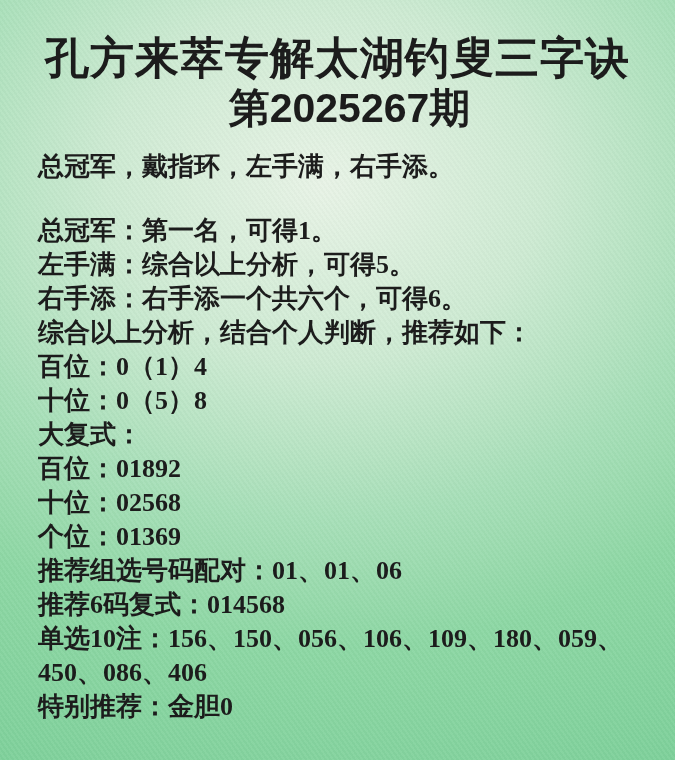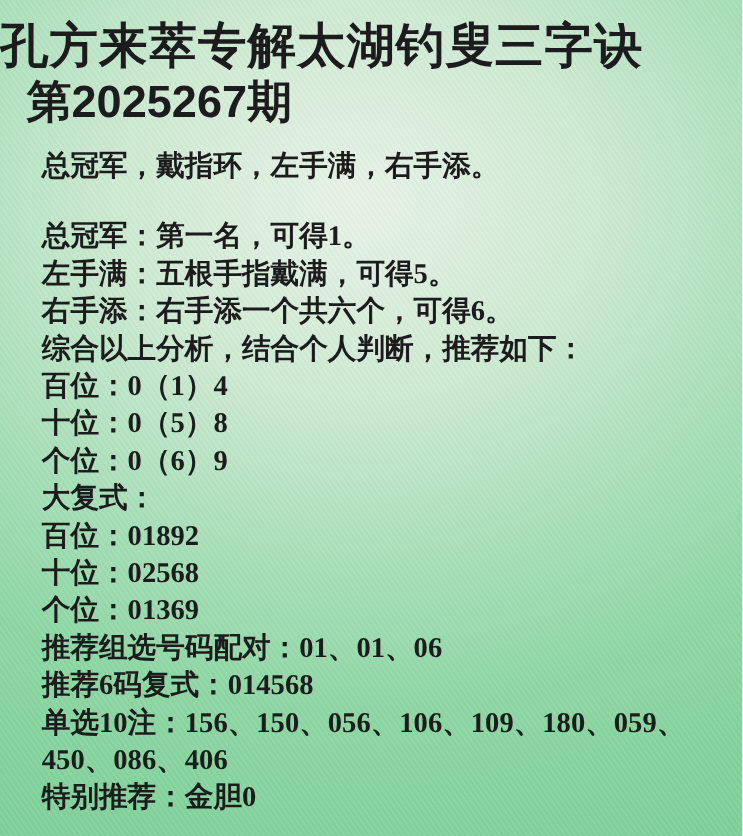--- a/index.html
+++ b/index.html
@@ -18,22 +18,22 @@
         #e8f3e6 0%,
         #cdead2 28%,
         #a7dfb8 52%,
         #8dd7a4 72%,
         #7ed09a 100%);
     color: #1c1c1c;
     font-family: "Liberation Sans", "Liberation Serif", serif;
     font-weight: 700;
   }
   .title-block {
-    padding-top: 16px;
-    text-align: left;
+    padding-top: 32px;
+    text-align: center;
   }
   .title-line1 {
     font-size: 44px;
     line-height: 52px;
     letter-spacing: 1px;
   }
   .title-line2 {
     font-size: 41px;
     line-height: 48px;
     margin-left: 24px;
@@ -59,27 +59,26 @@
   <header class="title-block">
     <div class="title-line1">孔方来萃专解太湖钓叟三字诀</div>
     <div class="title-line2">第2025267期</div>
   </header>
 
   <main class="content">
 
     <p class="line verse">总冠军，戴指环，左手满，右手添。</p>
 
     <p class="line">总冠军：第一名，可得1。</p>
-    <p class="line">左手满：五根手指戴满，可得5。</p>
+    <p class="line">左手满：综合以上分析，可得5。</p>
     <p class="line">右手添：右手添一个共六个，可得6。</p>
     <p class="line">综合以上分析，结合个人判断，推荐如下：</p>
 
     <p class="line">百位：0（1）4</p>
     <p class="line">十位：0（5）8</p>
-    <p class="line">个位：0（6）9</p>
 
     <p class="line">大复式：</p>
     <p class="line">百位：01892</p>
     <p class="line">十位：02568</p>
     <p class="line">个位：01369</p>
 
     <p class="line">推荐组选号码配对：01、01、06</p>
     <p class="line">推荐6码复式：014568</p>
     <p class="line">单选10注：156、150、056、106、109、180、059、450、086、406</p>
     <p class="line">特别推荐：金胆0</p>

